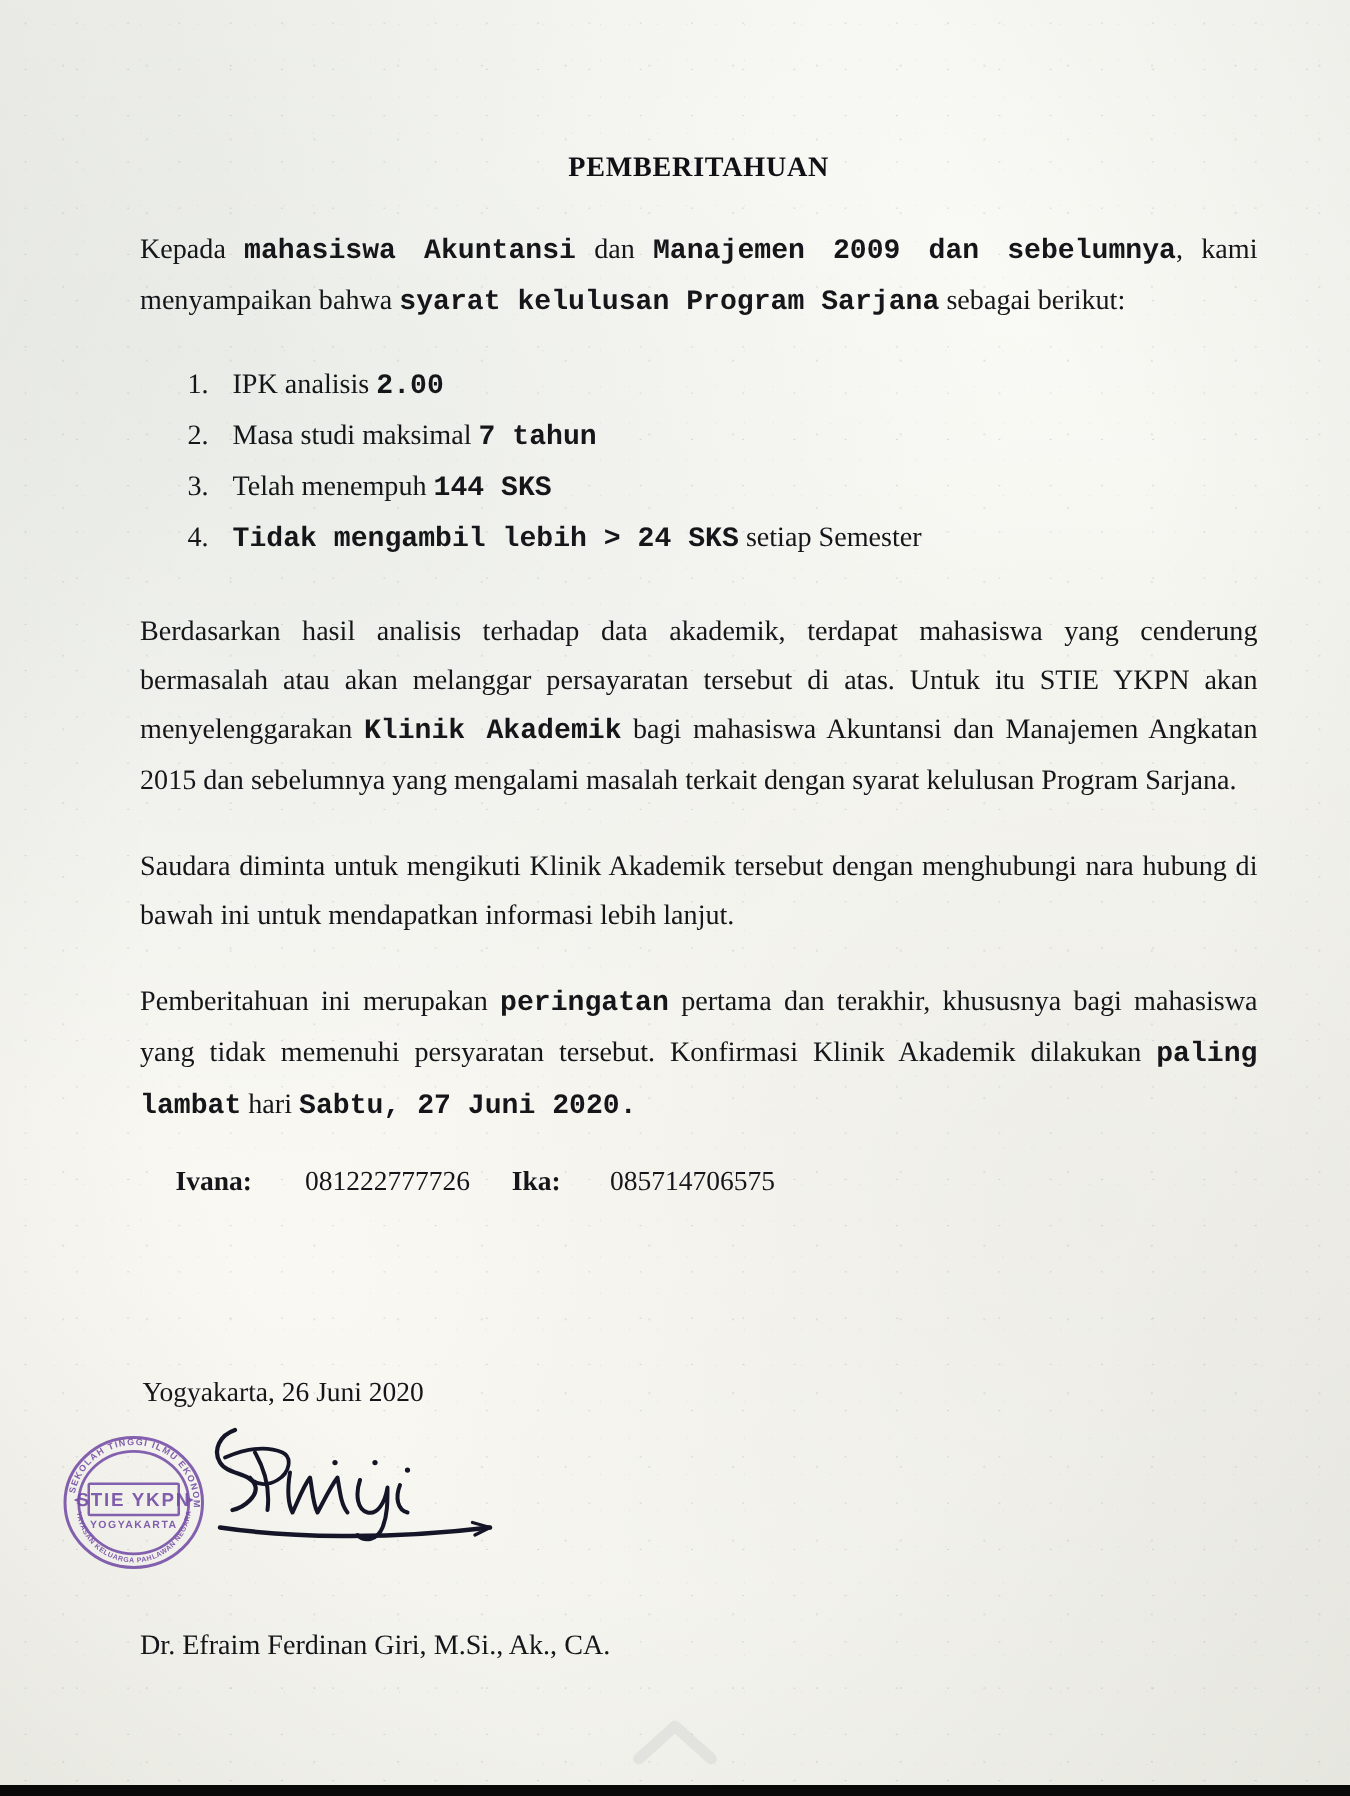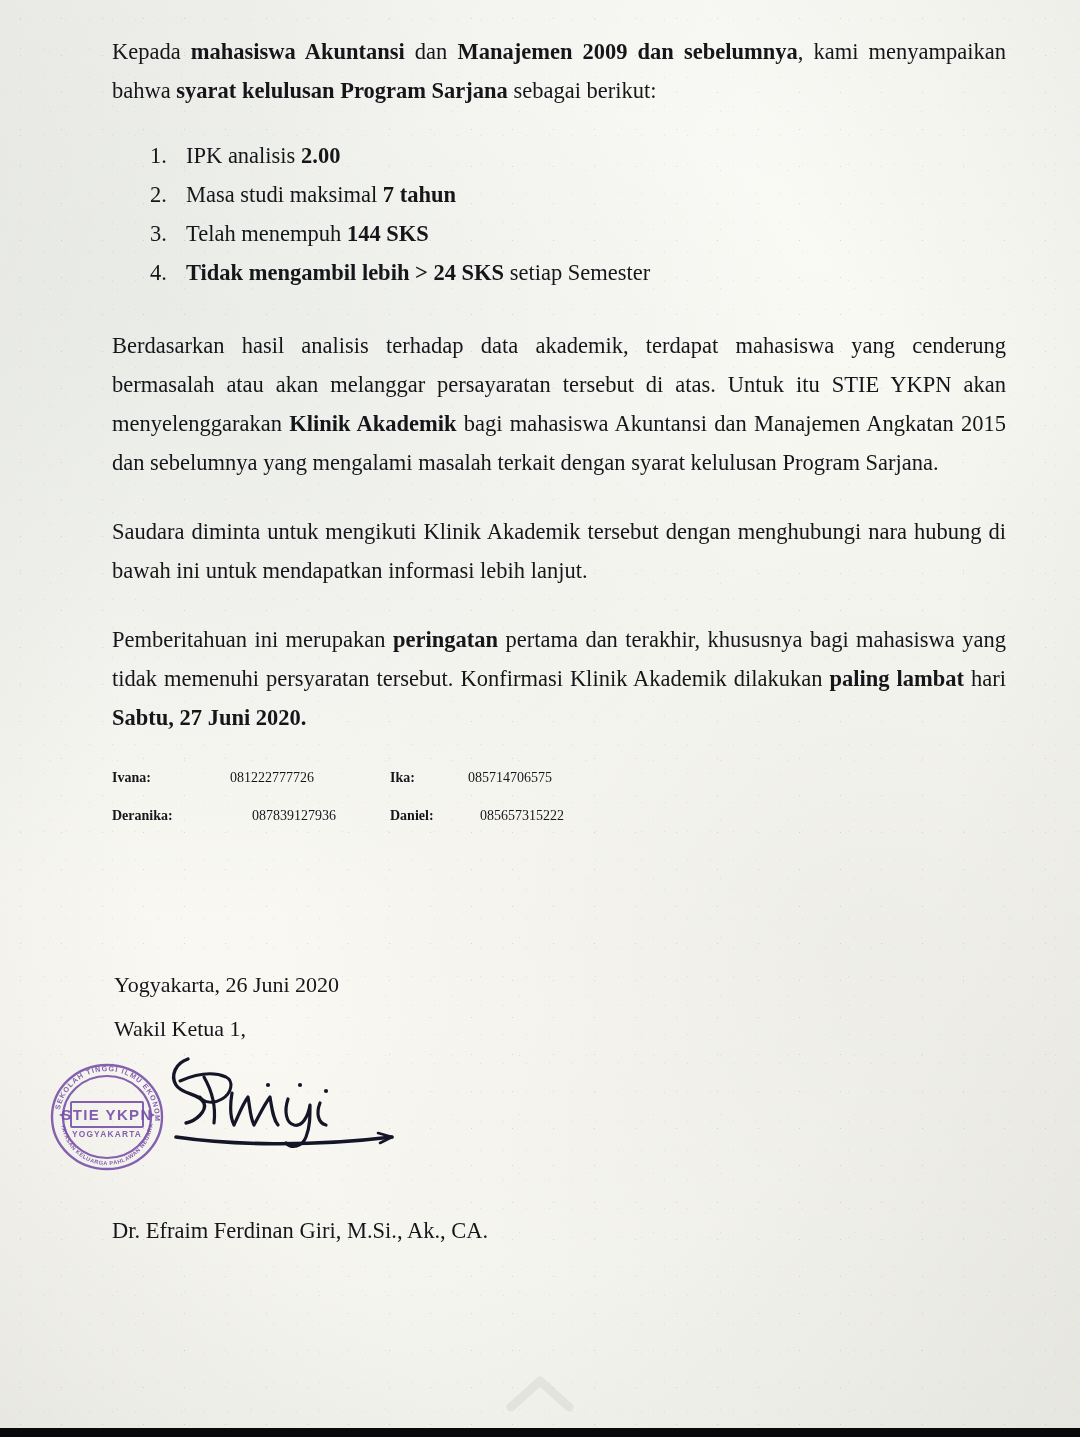--- a/index.html
+++ b/index.html
@@ -80,21 +80,21 @@
     text-justify: inter-word;
     color: #16161a;
   }
 
   p.p-intro   { padding-top: 32px; }
   p.p-analisa { padding-top: 34px; }
   p.p-saudara { padding-top: 30px; }
   p.p-warning { padding-top: 30px; }
   p.p-nara    { padding-top: 28px; }
 
-  b, strong { font-weight: bold; }
+  b, strong { font-weight: bold; font-family: Liberation Mono, monospace; }
 
   
   ol.req {
     margin: 0;
     padding: 26px 0 0 0;
     list-style: none;
   }
   ol.req li {
     position: relative;
     font-size: 22.5px;
@@ -106,23 +106,24 @@
     position: absolute;
     left: 38px;
     top: 0;
     width: 28px;
     text-align: left;
   }
 
   
   #contacts {
     padding-top: 22px;
-    font-size: 14px;
+    font-size: 22px;
     line-height: 38px;
     color: #16161a;
+    text-align: center;
   }
   .contact-row {
     display: flex;
     align-items: baseline;
     white-space: nowrap;
   }
   .contact-name {
     font-weight: bold;
   }
   .contact-num {
@@ -197,20 +198,21 @@
 </head>
 <body>
 
 <div id="page">
 
   <div id="speckle"></div>
   <div id="vignette"></div>
 
   <div id="content">
 
+    <h1 class="doc-title">PEMBERITAHUAN</h1>
 
     <p class="body p-intro"><span>Kepada </span><b>mahasiswa Akuntansi</b><span> dan </span><b>Manajemen 2009 dan sebelumnya</b><span>, kami menyampaikan bahwa </span><b>syarat kelulusan Program Sarjana</b><span> sebagai berikut:</span></p>
 
     <ol class="req">
         <li><span class="num">1.</span><span><span>IPK analisis </span><b>2.00</b></span></li>
         <li><span class="num">2.</span><span><span>Masa studi maksimal </span><b>7 tahun</b></span></li>
         <li><span class="num">3.</span><span><span>Telah menempuh </span><b>144 SKS</b></span></li>
         <li><span class="num">4.</span><span><b>Tidak mengambil lebih &gt; 24 SKS</b><span> setiap Semester</span></span></li>
       </ol>
 
@@ -219,29 +221,24 @@
     <p class="body p-saudara"><span>Saudara diminta untuk mengikuti Klinik Akademik tersebut dengan menghubungi nara hubung di bawah ini untuk mendapatkan informasi lebih lanjut.</span></p>
 
     <p class="body p-warning"><span>Pemberitahuan ini merupakan </span><b>peringatan</b><span> pertama dan terakhir, khususnya bagi mahasiswa yang tidak memenuhi persyaratan tersebut. Konfirmasi Klinik Akademik dilakukan </span><b>paling lambat</b><span> hari </span><b>Sabtu, 27 Juni 2020.</b></p>
 
 
     <div id="contacts">
         <div class="contact-row">
           <span class="c1"><span class="contact-name">Ivana:</span><span class="contact-num">081222777726</span></span>
           <span class="c2"><span class="contact-name">Ika:</span><span class="contact-num">085714706575</span></span>
         </div>
-        <div class="contact-row row2">
-          <span class="c1"><span class="contact-name">Deranika:</span><span class="contact-num">087839127936</span></span>
-          <span class="c2"><span class="contact-name">Daniel:</span><span class="contact-num">085657315222</span></span>
-        </div>
       </div>
 
     <div id="signature-block">
       <p class="sig-line sig-city">Yogyakarta, 26 Juni 2020</p>
-      <p class="sig-line sig-role">Wakil Ketua 1,</p>
 
       <div id="sig-area">
 
         <div id="stamp">
           <svg viewBox="0 0 124 118" xmlns="http://www.w3.org/2000/svg">
             <defs>
               <path id="arcTop" d="M 14,62 A 48,48 0 0 1 110,62" fill="none"></path>
               <path id="arcBot" d="M 16,62 A 46,46 0 0 0 108,62" fill="none"></path>
             </defs>
             <g stroke="#6a3fa0" fill="none" opacity="0.88">

